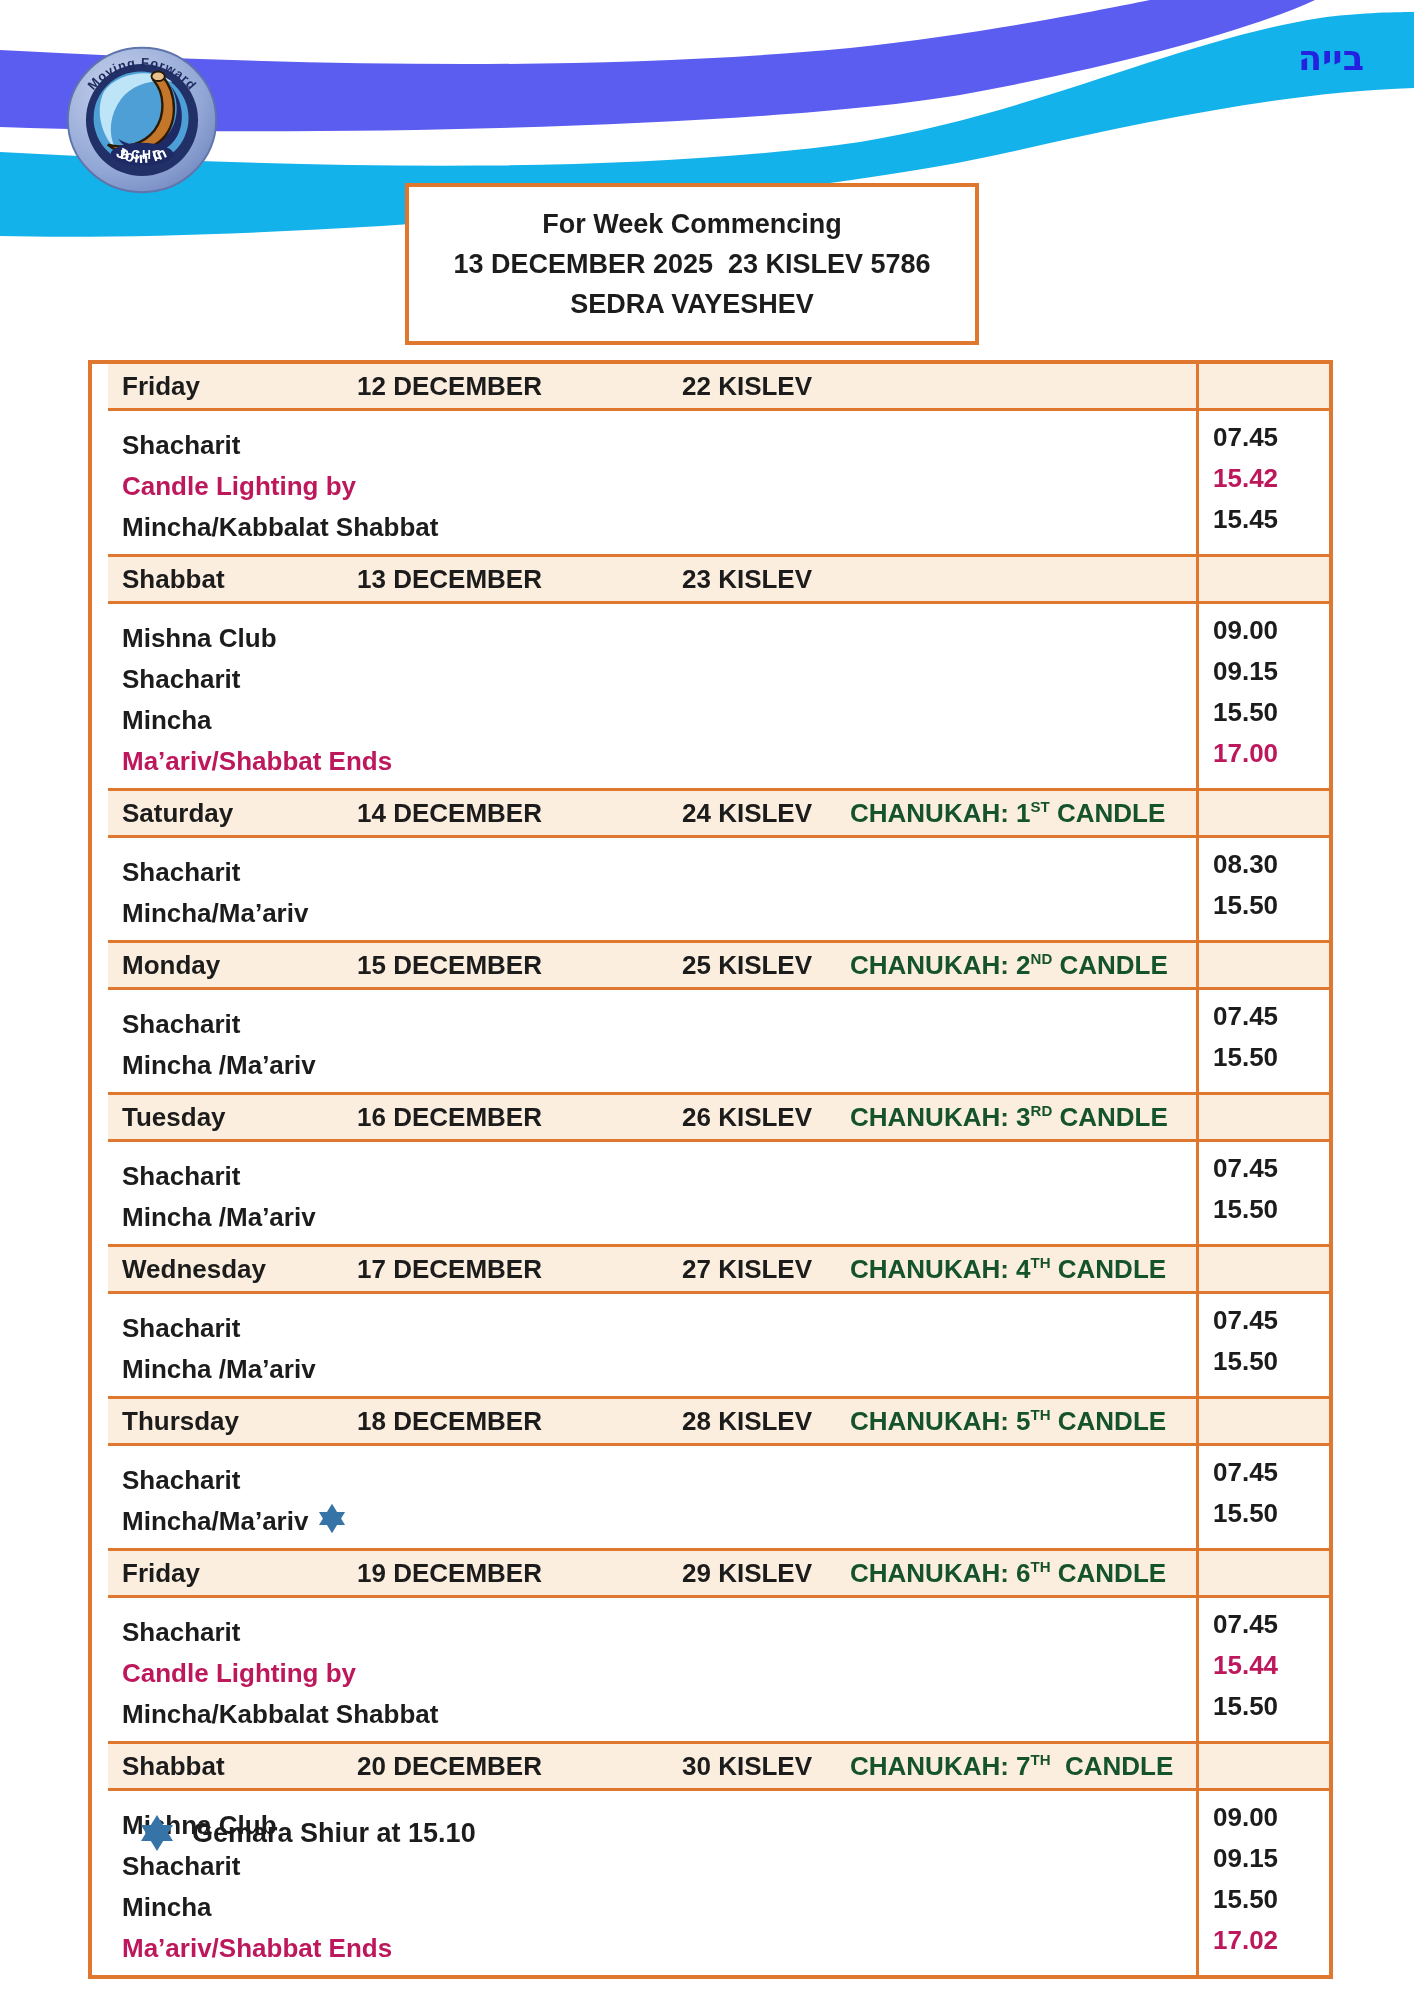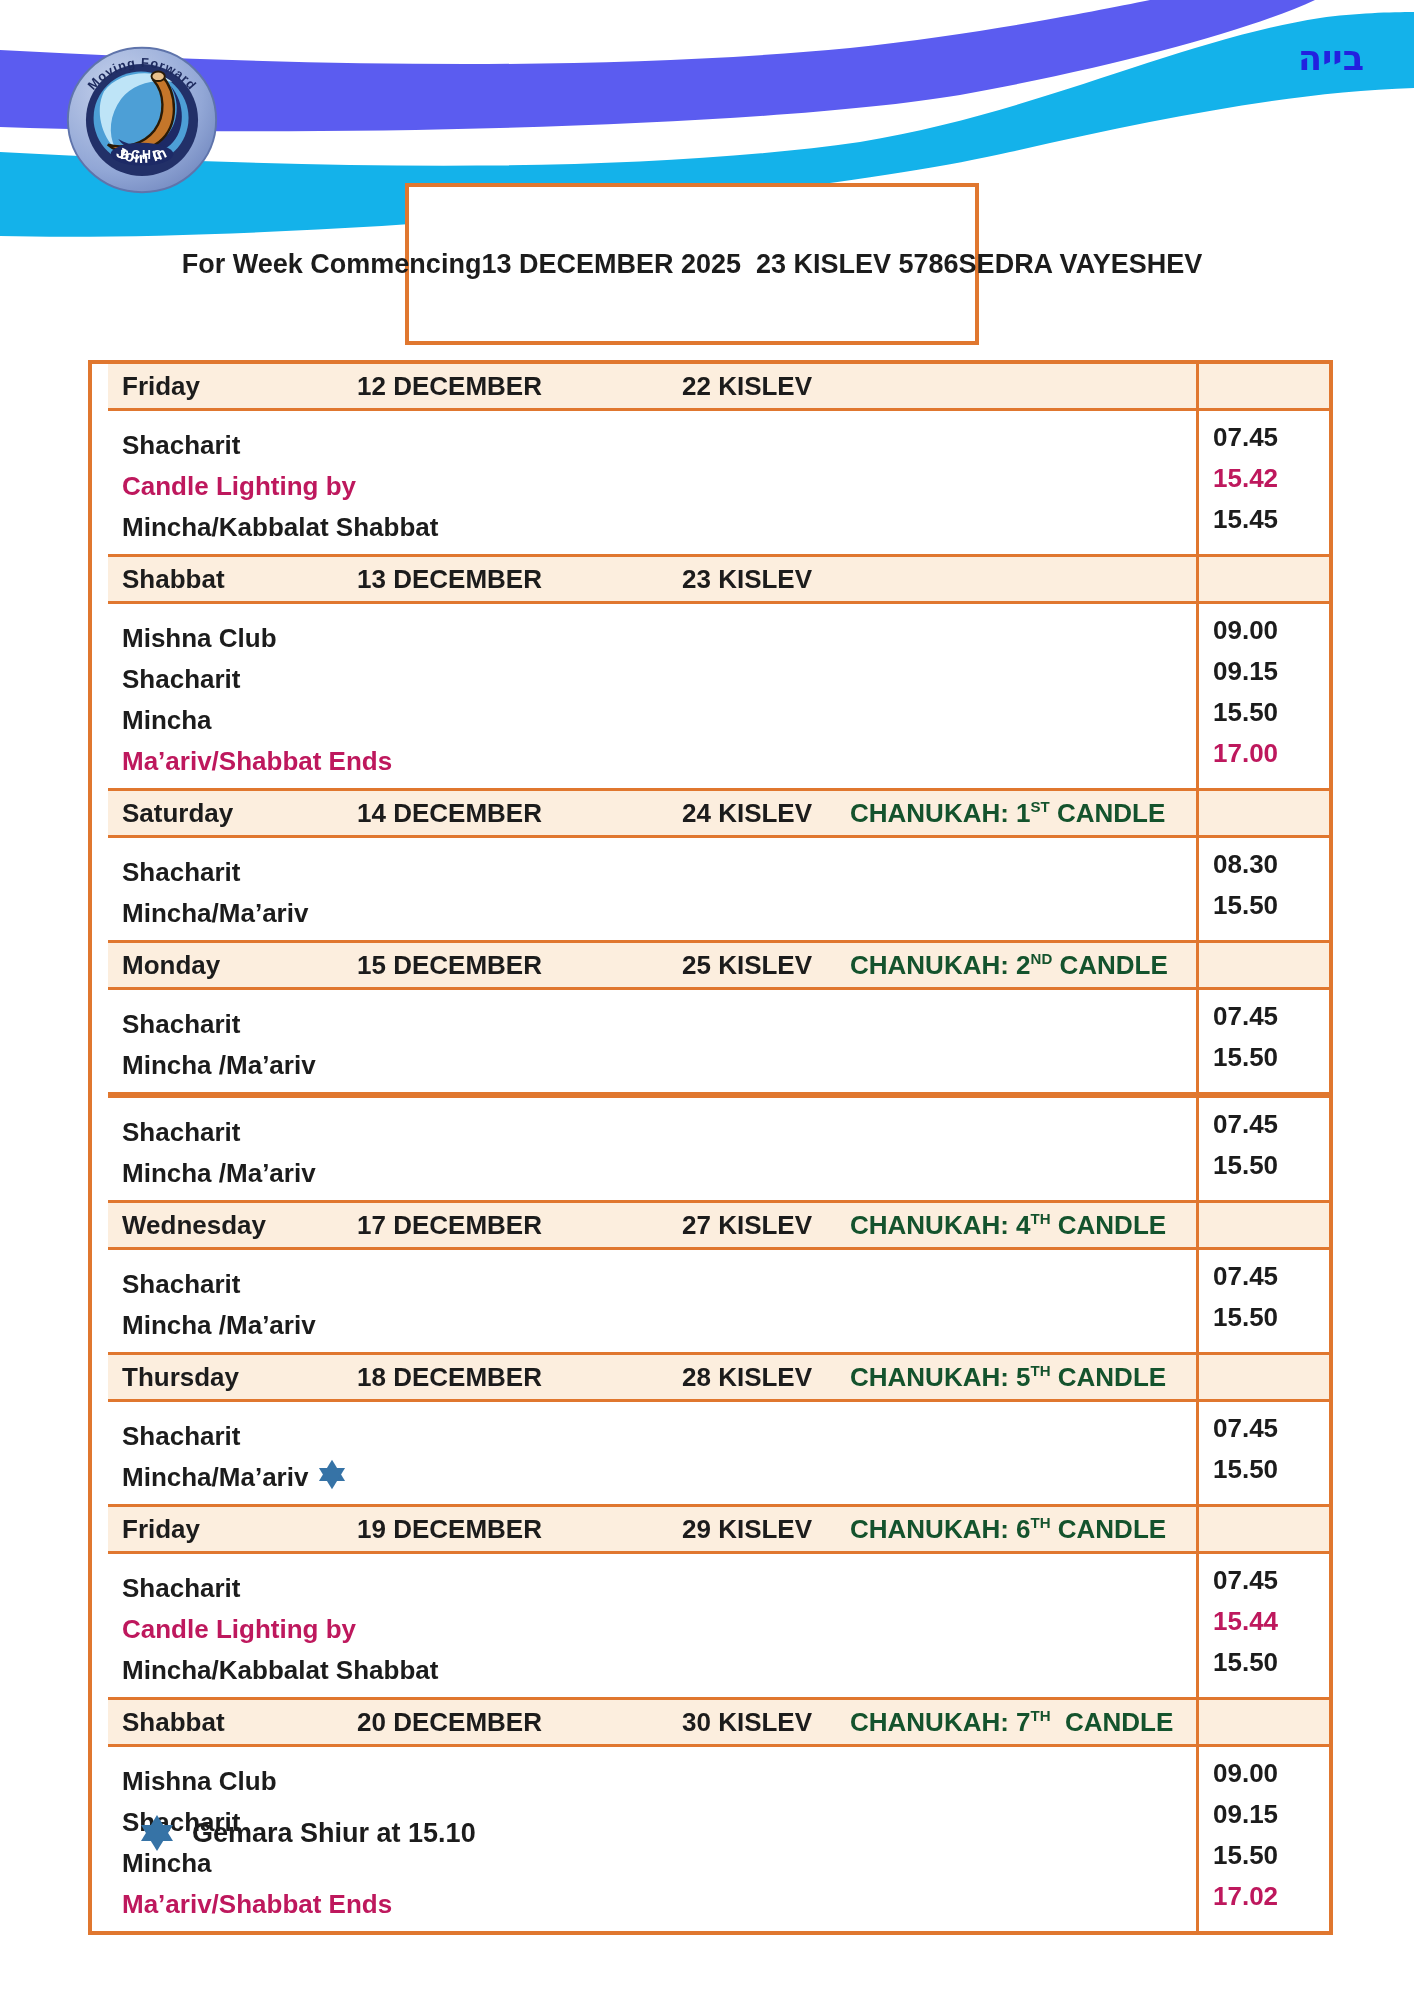--- a/index.html
+++ b/index.html
@@ -15,21 +15,21 @@
     position:absolute; top:38px; right:50px; z-index:3;
     font-size:35px; font-weight:700; color:#2222df;
     font-family:"DejaVu Sans", sans-serif;
   }
   .logo { position:absolute; left:64px; top:44px; width:156px; height:152px; z-index:4; }
 
   
   .title-box {
     position:absolute; left:405px; top:183px; width:574px; height:162px;
     border:4px solid #e0772f; background:#ffffff; z-index:5;
-    display:flex; flex-direction:row; justify-content:center; align-items:center;
+    display:flex; flex-direction:column; justify-content:center; align-items:center;
     row-gap:6px;
   }
   .title-box div { font-size:27px; font-weight:700; white-space:pre; line-height:34px; }
 
   
   .sched {
     position:absolute; left:88px; top:360px; width:1245px;
     border:4px solid #e0772f; background:#ffffff; z-index:5;
   }
   .section { border-top:3px solid #e0772f;margin-left:16px; }
@@ -184,20 +184,26 @@
           <div class="line">Mincha /Ma’ariv</div>
         </div>
         <div class="time-col">
           <div class="line">07.45</div>
           <div class="line">15.50</div>
         </div>
       </div>
     </div>
     <div class="section">
       <div class="day-header">
+        <div class="main-col">
+          <span class="c-day">Tuesday</span>
+          <span class="c-date">16 DECEMBER</span>
+          <span class="c-kislev">26 KISLEV</span>
+          <span class="c-chk">CHANUKAH: 3<sup>RD</sup> CANDLE</span>
+        </div>
         <div class="time-col"></div>
       </div>
       <div class="day-body">
         <div class="main-col">
           <div class="line">Shacharit</div>
           <div class="line">Mincha /Ma’ariv</div>
         </div>
         <div class="time-col">
           <div class="line">07.45</div>
           <div class="line">15.50</div>

